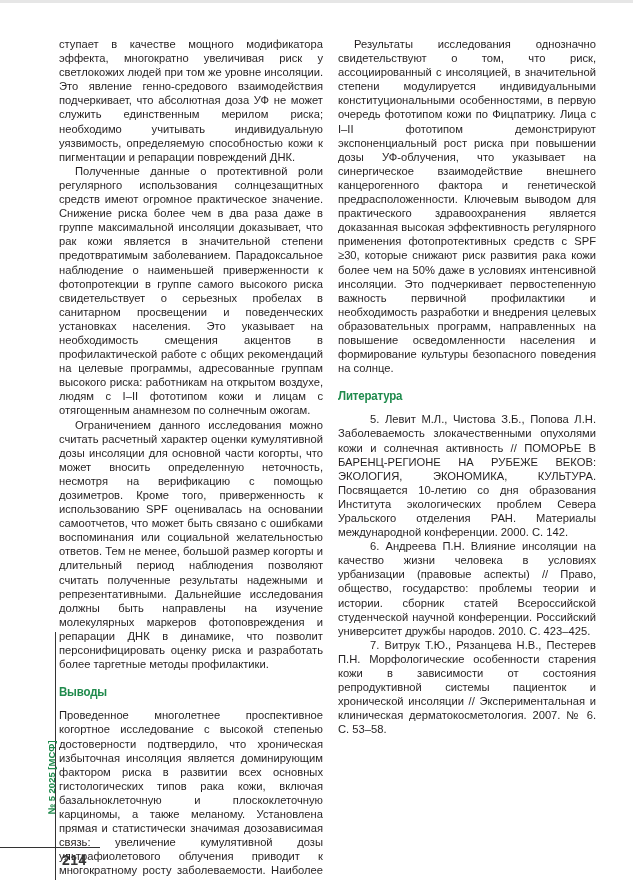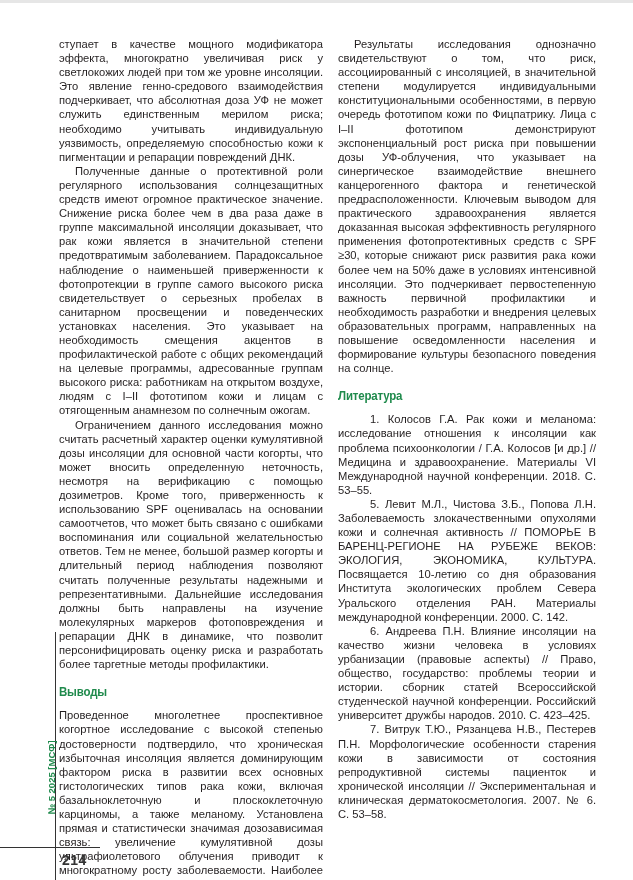--- a/index.html
+++ b/index.html
@@ -33,21 +33,20 @@
   <p>Полученные данные о протективной роли регулярного использования солнцезащитных средств имеют огромное практическое значение. Снижение риска более чем в два раза даже в группе максимальной инсоляции доказывает, что рак кожи является в значительной степени предотвратимым заболеванием. Парадоксальное наблюдение о наименьшей приверженности к фотопротекции в группе самого высокого риска свидетельствует о серьезных пробелах в санитарном просвещении и поведенческих установках населения. Это указывает на необходимость смещения акцентов в профилактической работе с общих рекомендаций на целевые программы, адресованные группам высокого риска: работникам на открытом воздухе, людям с I–II фототипом кожи и лицам с отягощенным анамнезом по солнечным ожогам.</p>
   <p>Ограничением данного исследования можно считать расчетный характер оценки кумулятивной дозы инсоляции для основной части когорты, что может вносить определенную неточность, несмотря на верификацию с помощью дозиметров. Кроме того, приверженность к использованию SPF оценивалась на основании самоотчетов, что может быть связано с ошибками воспоминания или социальной желательностью ответов. Тем не менее, большой размер когорты и длительный период наблюдения позволяют считать полученные результаты надежными и репрезентативными. Дальнейшие исследования должны быть направлены на изучение молекулярных маркеров фотоповреждения и репарации ДНК в динамике, что позволит персонифицировать оценку риска и разработать более таргетные методы профилактики.</p>
   <div class="heading">Выводы</div>
   <p class="conclusion noindent">Проведенное многолетнее проспективное когортное исследование с высокой степенью достоверности подтвердило, что хроническая избыточная инсоляция является доминирующим фактором риска в развитии всех основных гистологических типов рака кожи, включая базальноклеточную и плоскоклеточную карциномы, а также меланому. Установлена прямая и статистически значимая дозозависимая связь: увеличение кумулятивной дозы ультрафиолетового облучения приводит к многократному росту заболеваемости. Наиболее выраженная ассоциация продемонстрирована для плоскоклеточной карциномы, что подчеркивает критическую роль накопленного в течение жизни солнечного повреждения в ее патогенезе.</p>
 </div>
 
 <div class="col col-right">
   <p>Результаты исследования однозначно свидетельствуют о том, что риск, ассоциированный с инсоляцией, в значительной степени модулируется индивидуальными конституциональными особенностями, в первую очередь фототипом кожи по Фицпатрику. Лица с I–II фототипом демонстрируют экспоненциальный рост риска при повышении дозы УФ-облучения, что указывает на синергическое взаимодействие внешнего канцерогенного фактора и генетической предрасположенности. Ключевым выводом для практического здравоохранения является доказанная высокая эффективность регулярного применения фотопротективных средств с SPF ≥30, которые снижают риск развития рака кожи более чем на 50% даже в условиях интенсивной инсоляции. Это подчеркивает первостепенную важность первичной профилактики и необходимость разработки и внедрения целевых образовательных программ, направленных на повышение осведомленности населения и формирование культуры безопасного поведения на солнце.</p>
   <div class="heading">Литература</div>
   <div>
-    <p class="ref"><span class="num">1.</span> <span>Колосов Г.А. Рак кожи и меланома: исследование отношения к инсоляции как проблема психоонкологии / Г.А. Колосов [и др.] // Медицина и здравоохранение. Материалы VI Международной научной конференции. 2018. С. 53–55.</span></p>
     <p class="ref"><span class="num">5.</span> <span>Левит М.Л., Чистова З.Б., Попова Л.Н. Заболеваемость злокачественными опухолями кожи и солнечная активность // ПОМОРЬЕ В БАРЕНЦ-РЕГИОНЕ НА РУБЕЖЕ ВЕКОВ: ЭКОЛОГИЯ, ЭКОНОМИКА, КУЛЬТУРА. Посвящается 10-летию со дня образования Института экологических проблем Севера Уральского отделения РАН. Материалы международной конференции. 2000. С. 142.</span></p>
     <p class="ref"><span class="num">6.</span> <span>Андреева П.Н. Влияние инсоляции на качество жизни человека в условиях урбанизации (правовые аспекты) // Право, общество, государство: проблемы теории и истории. сборник статей Всероссийской студенческой научной конференции. Российский университет дружбы народов. 2010. С. 423–425.</span></p>
     <p class="ref"><span class="num">7.</span> <span>Витрук Т.Ю., Рязанцева Н.В., Пестерев П.Н. Морфологические особенности старения кожи в зависимости от состояния репродуктивной системы пациенток и хронической инсоляции // Экспериментальная и клиническая дерматокосметология. 2007. № 6. С. 53–58.</span></p>
 
   </div>
 </div>
 
 <div class="vline"></div>
 <div class="hline"></div>
 <div class="issue">

